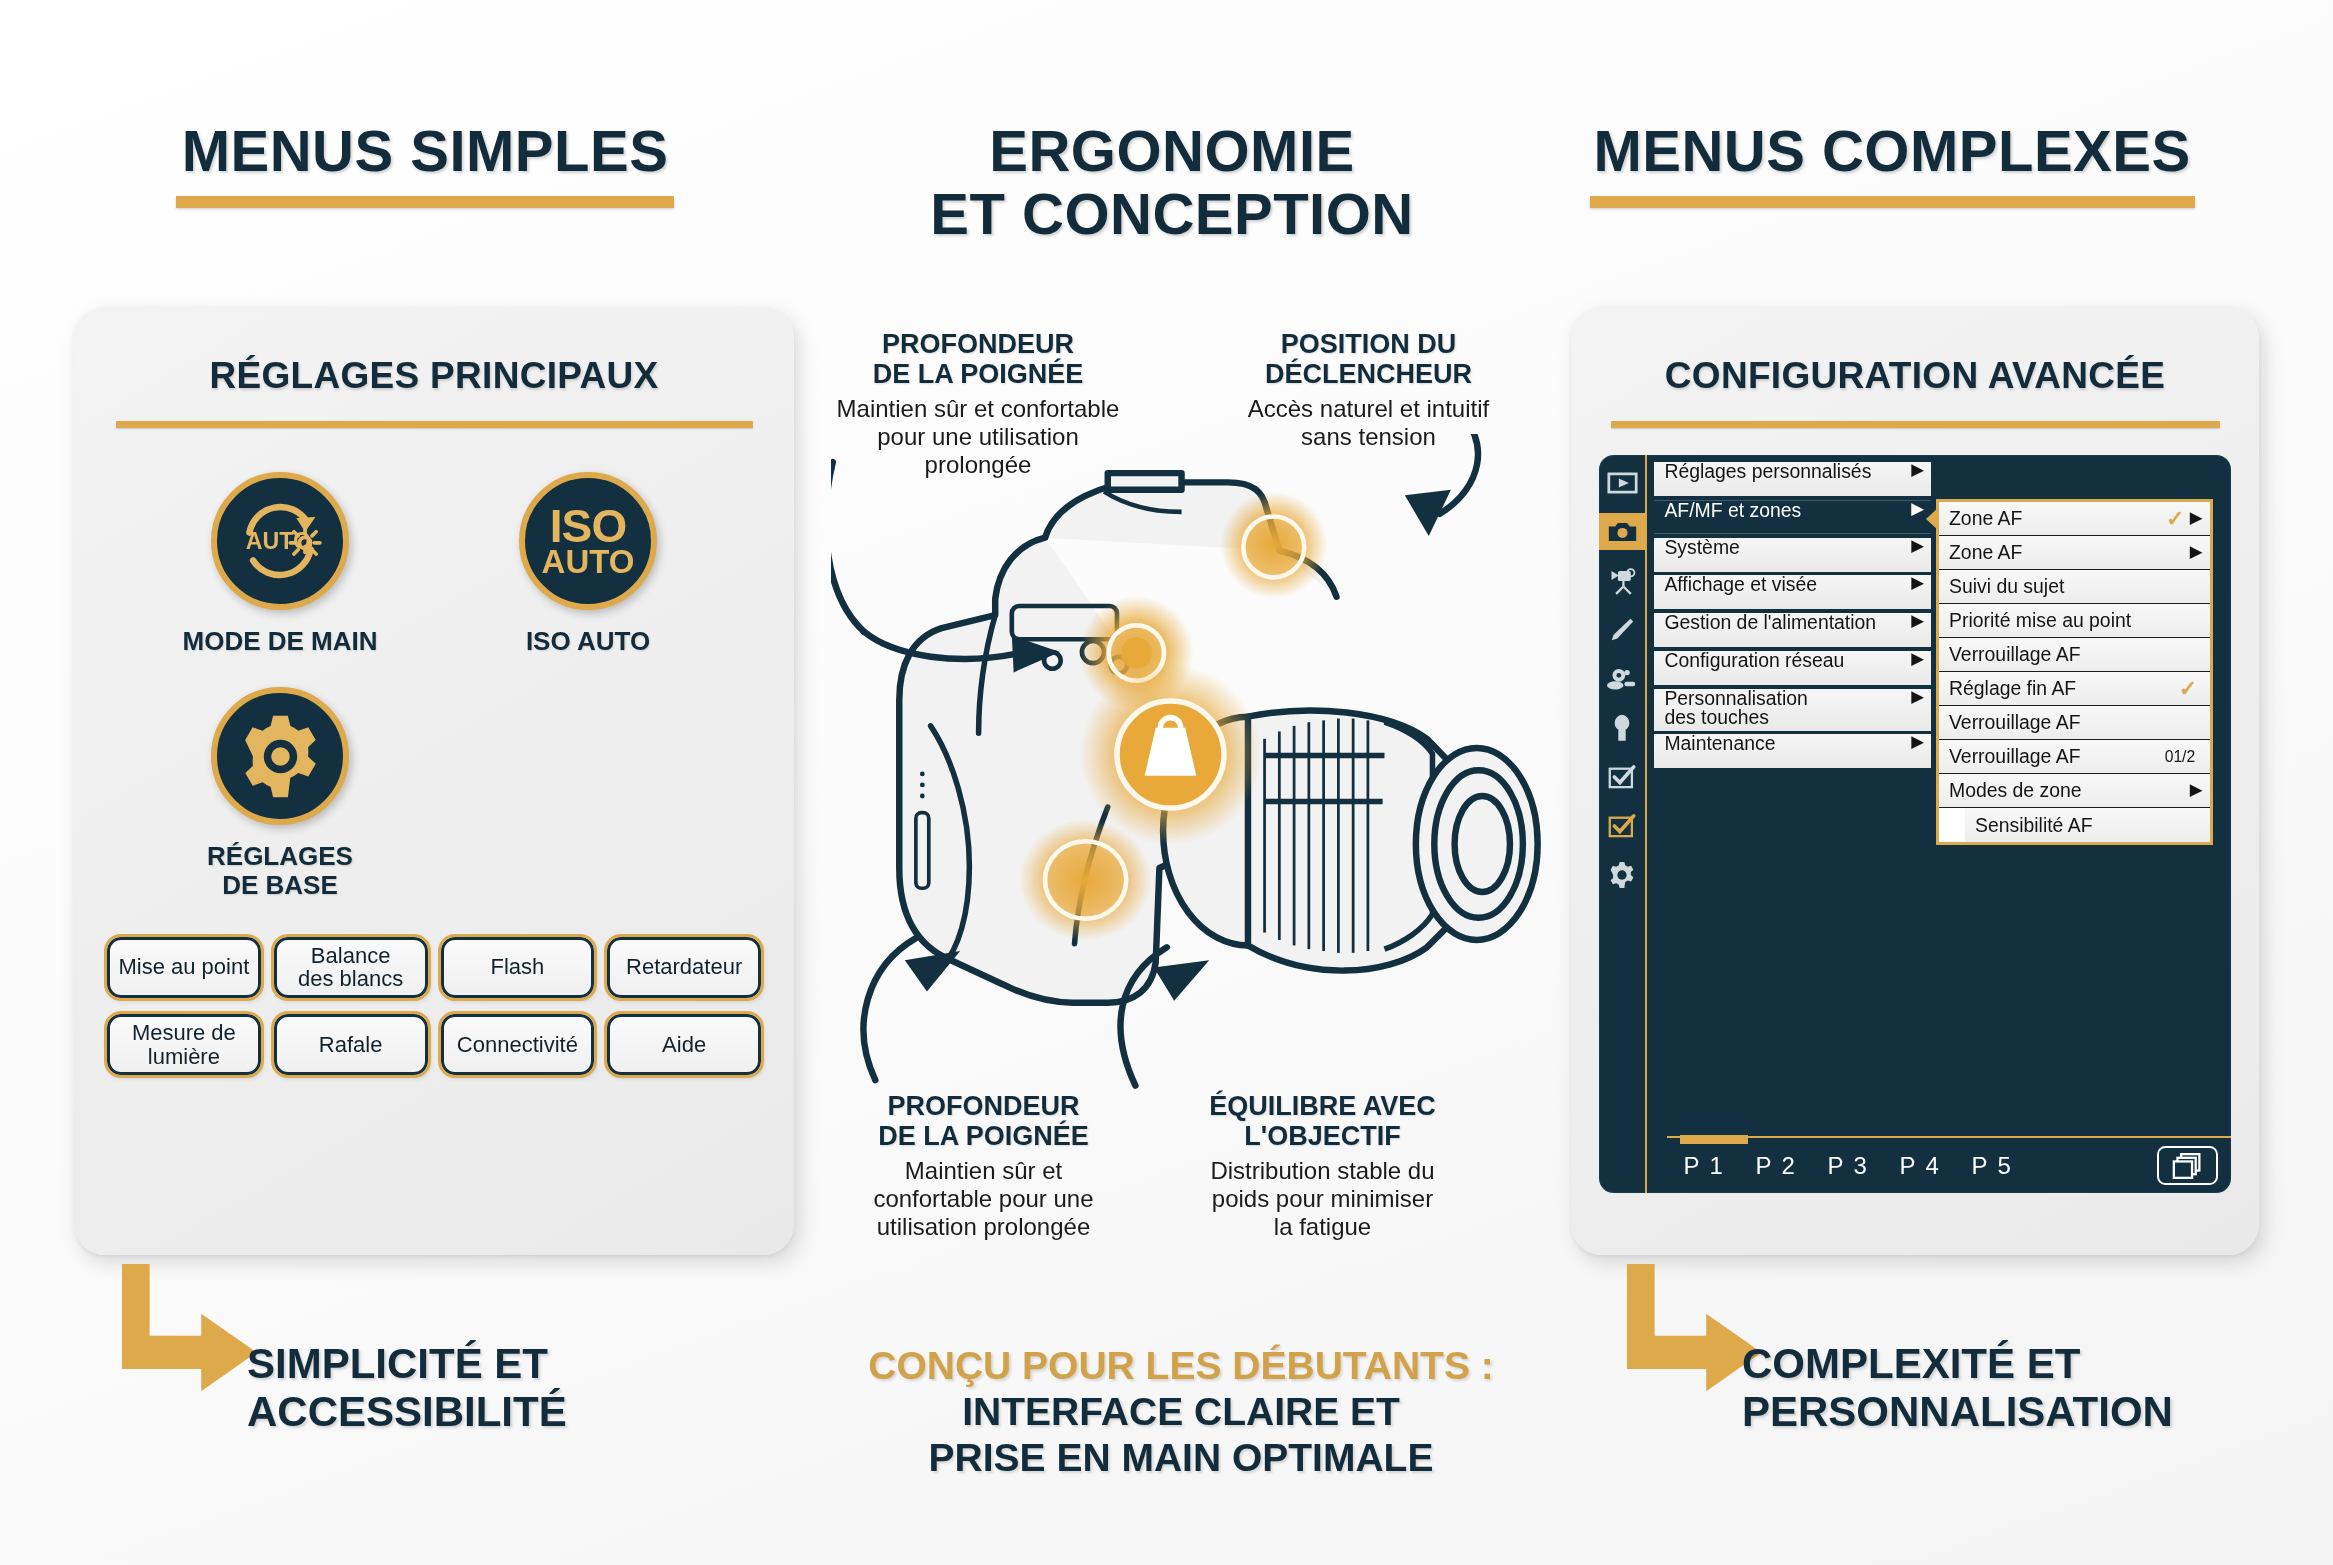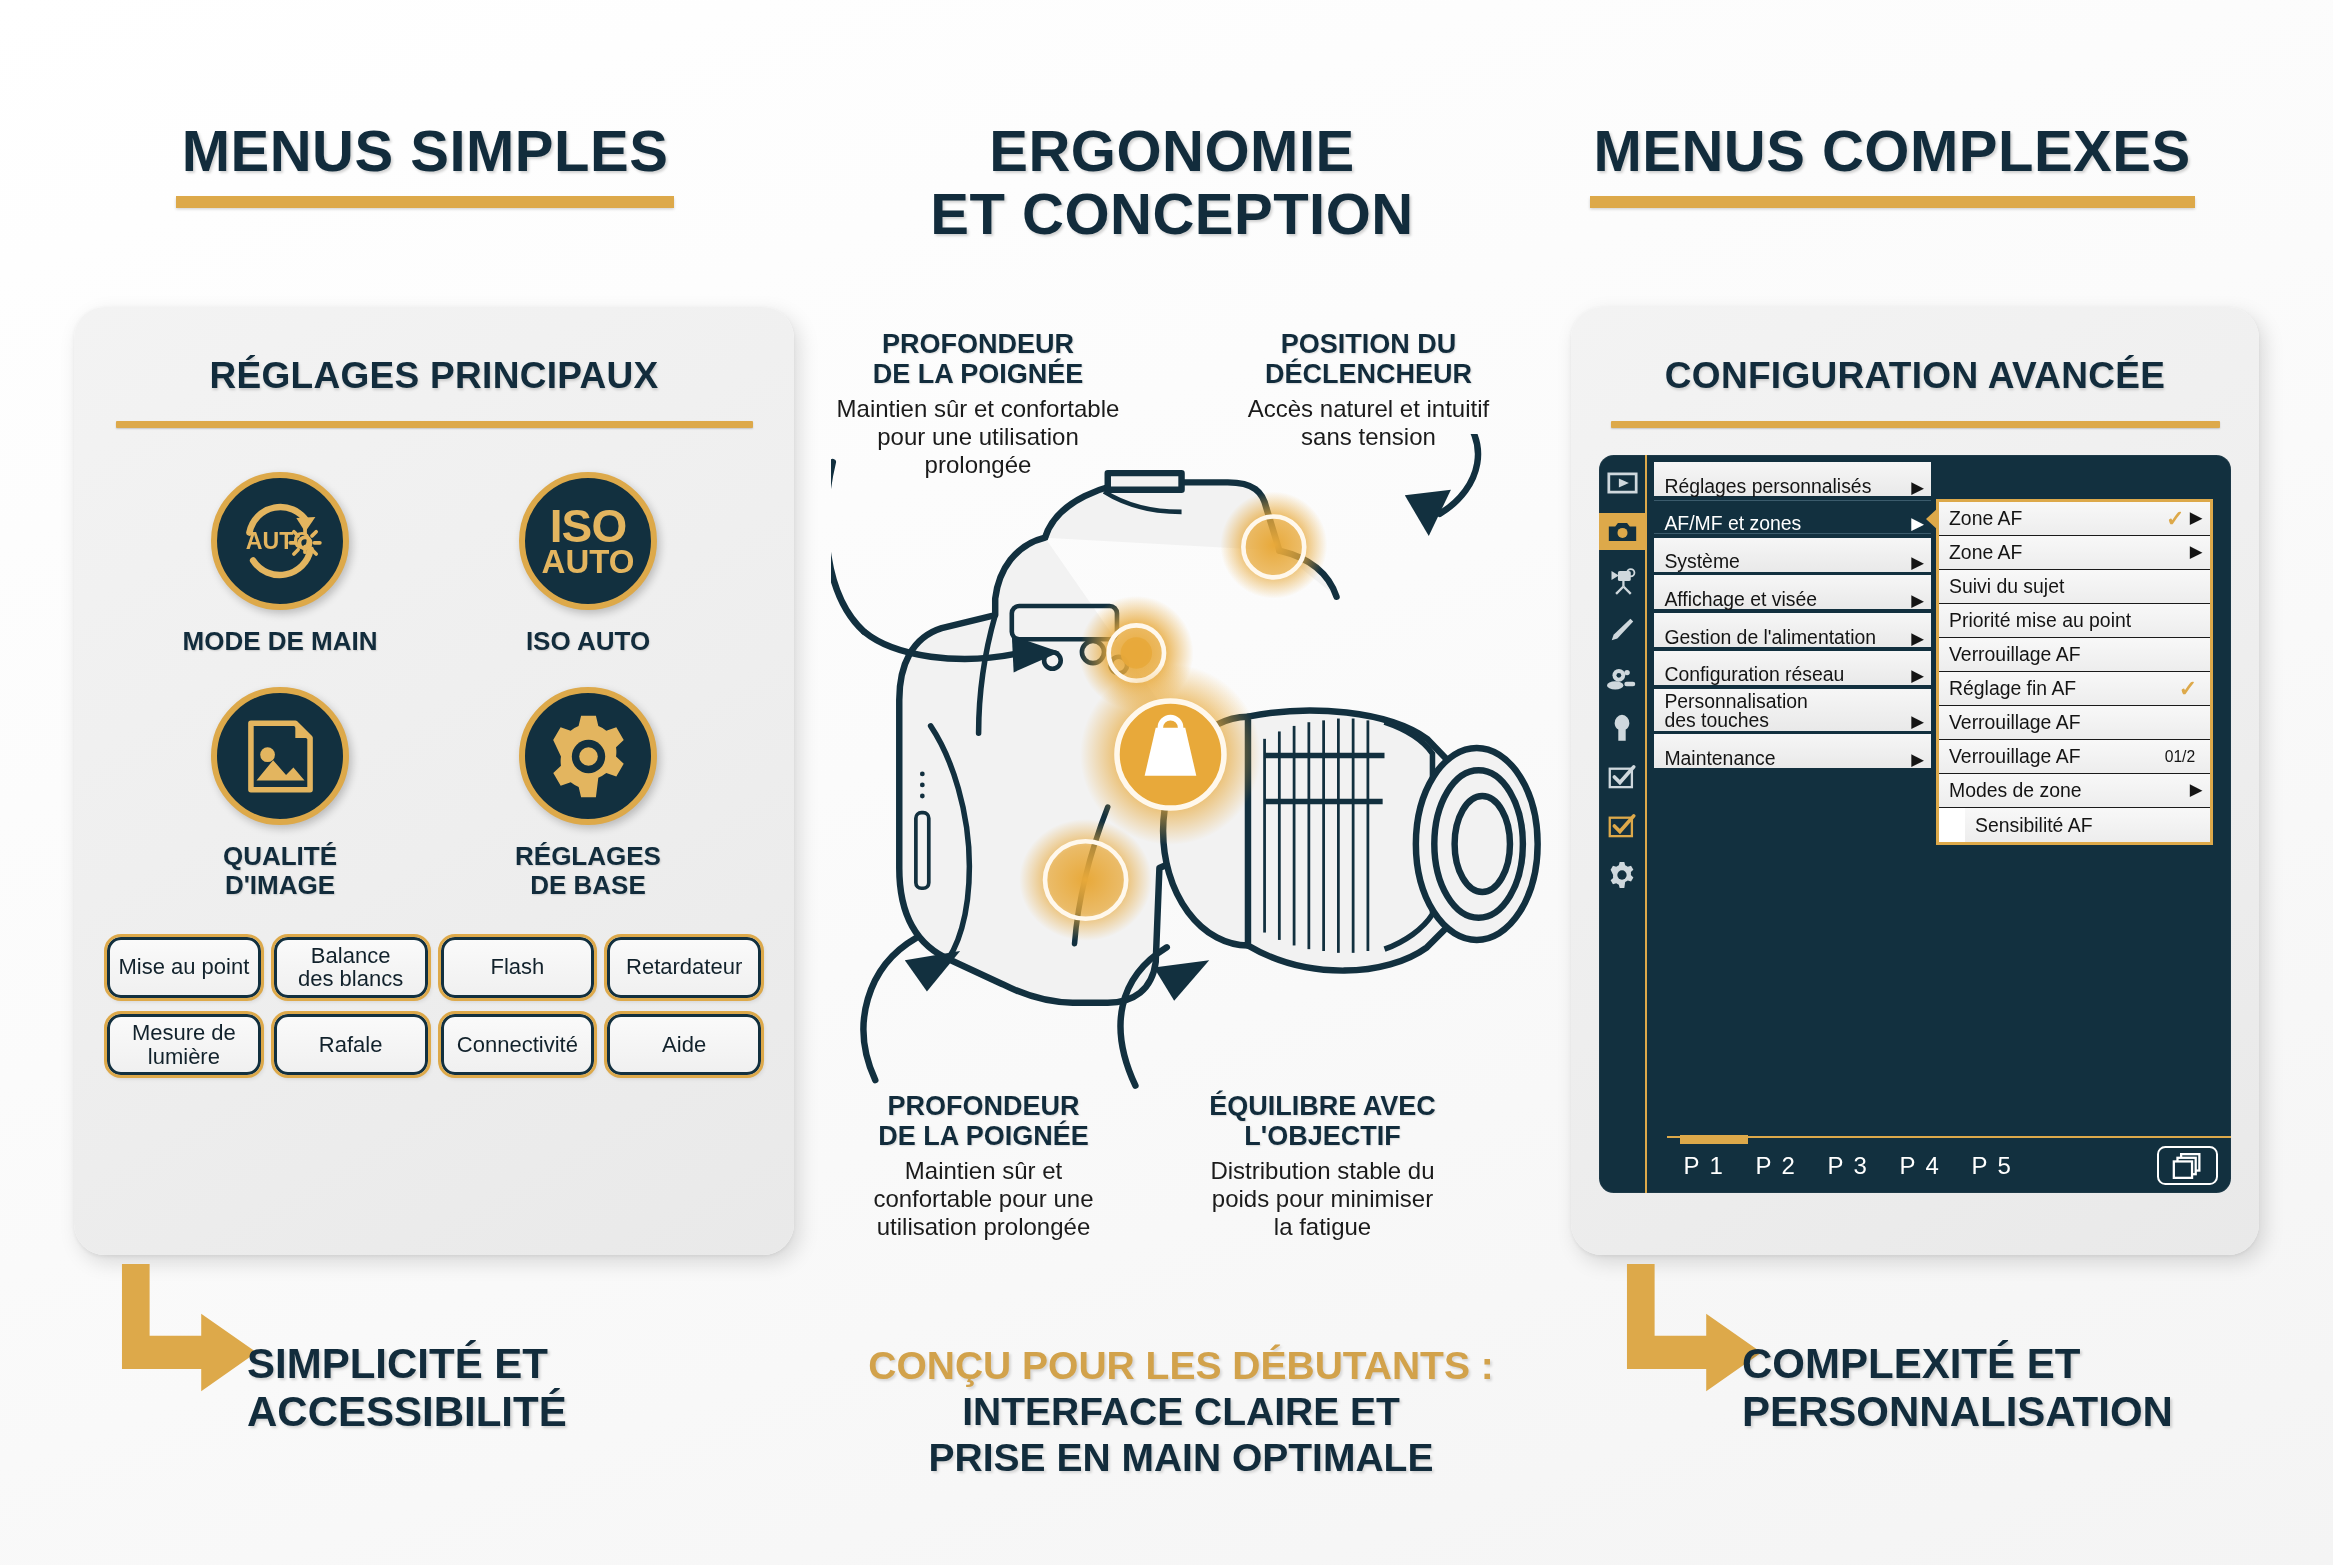--- a/index.html
+++ b/index.html
@@ -123,21 +123,21 @@
     display:flex; align-items:center; justify-content:center;
   }
   .rail-ico.active { background:#DDA94A; width:48px; margin-left:0; }
   .screen-body { position: relative; flex: 1; }
 
   .mlist { position: absolute; left: 7.4px; top: 7.4px; width: 277px; }
   .mrow {
     background: linear-gradient(180deg,#f6f6f6,#e9e9e9);
     color: #141414; font-size: 19.4px;
     height: 34px; margin-bottom: 3.7px;
-    display: flex; align-items: flex-end;
+    display: flex; align-items: flex-start;
     padding: 0 7.4px 0 10px;
     white-space: pre-line; line-height: 1.0;
   }
   .mrow.tall { height: 42px; }
   .mrow.sel {
     background: #12303F; color: #ffffff;
     border-top: 0.9px solid #3b5b6c; border-bottom: 0.9px solid #3b5b6c;
   }
   .mrow .lbl { flex: 1; }
   .caret { font-size: 16.6px; line-height: 1; color: #141414; }
@@ -273,32 +273,20 @@
       <div class="icon-cell">
         <div class="icon-circle">
           <div class="iso-txt">
             <span class="a">ISO</span>
             <span class="b">AUTO</span>
           </div>
         </div>
         <div class="icon-label">ISO AUTO</div>
       </div>
 
-      <div class="icon-cell">
-        <div class="icon-circle">
-          <svg width="85" height="85" viewBox="0 0 92 92">
-            <path d="M14 10 H62 L78 26 V82 H14 Z" fill="none" stroke="#E3B55F" stroke-width="6" stroke-linejoin="round"></path>
-            <path d="M62 10 V26 H78" fill="#E3B55F"></path>
-            <circle cx="32" cy="44" r="8" fill="#E3B55F"></circle>
-            <path d="M20 72 L38 50 L52 66 L60 58 L72 72 Z" fill="#E3B55F"></path>
-          </svg>
-        </div>
-        <div class="icon-label">QUALITÉ
-D'IMAGE</div>
-      </div>
 
       <div class="icon-cell">
         <div class="icon-circle">
           <svg width="89" height="89" viewBox="0 0 96 96">
             <path fill="#E3B55F" d="M40 4 h16 l2.6 11.2 a33 33 0 0 1 8.6 5 l10.8-3.8 8 13.9 -8.3 7.8 a33 33 0 0 1 0 9.9 l8.3 7.8 -8 13.9 -10.8-3.8 a33 33 0 0 1-8.6 5 L56 92 H40 l-2.6-11.2 a33 33 0 0 1-8.6-5 l-10.8 3.8 -8-13.9 8.3-7.8 a33 33 0 0 1 0-9.9 L9.9 30.3 l8-13.9 10.8 3.8 a33 33 0 0 1 8.6-5 Z"></path>
             <circle cx="48" cy="48" r="18" fill="#12303F"></circle>
             <circle cx="48" cy="48" r="10" fill="#E3B55F"></circle>
           </svg>
         </div>
         <div class="icon-label">RÉGLAGES

